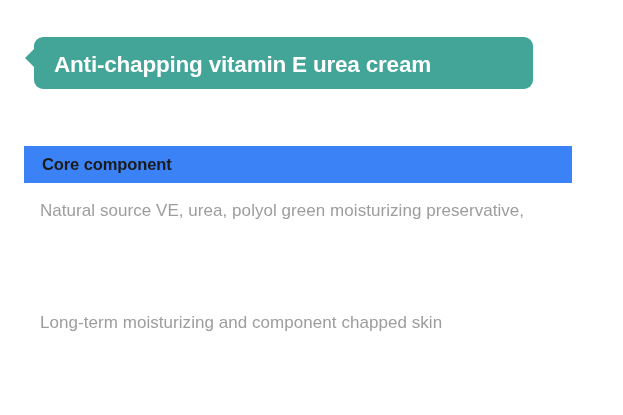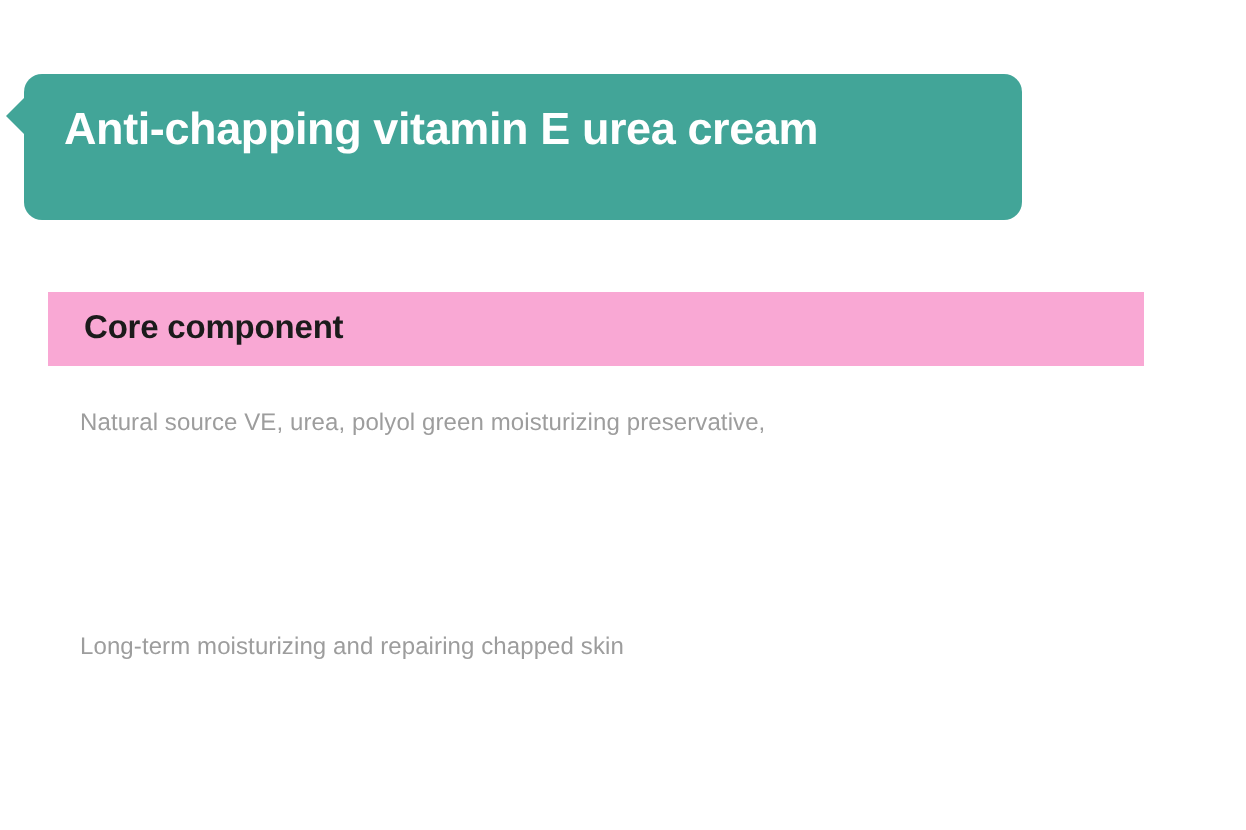--- a/index.html
+++ b/index.html
@@ -17,24 +17,24 @@
     position: relative;
     width: 623px;
     height: 415px;
     background: #ffffff;
     overflow: hidden;
   }
 
   
   .title-banner {
     position: absolute;
-    left: 12px;
+    left: 34px;
     top: 37px;
     width: 499px;
-    height: 73px;
+    height: 52px;
     background: #42a598;
     border-radius: 9px;
     box-sizing: border-box;
     text-align: center;
   }
 
   .title-notch {
     position: absolute;
     left: -9px;
     top: 12px;
@@ -65,21 +65,21 @@
     position: absolute;
     left: 24px;
     width: 548px;
   }
 
   .section-1 { top: 146px; }
   .section-2 { top: 295px; }
 
   .section-header {
     height: 37px;
-    background: #f9a8d4;
+    background: #3b82f6;
     display: flex;
     align-items: center;
     box-sizing: border-box;
     padding-left: 18px;
   }
 
   .section-header-label {
     color: #1b1b1b;
     font-size: 16.5px;
     font-weight: bold;
@@ -87,21 +87,21 @@
     white-space: nowrap;
   }
 
   .section-body {
     padding-left: 16px;
     padding-top: 19px;
   }
 
   .body-line {
     color: #9d9d9d;
-    font-size: 12px;
+    font-size: 17px;
     line-height: 18.5px;
     letter-spacing: 0.05px;
     white-space: nowrap;
   }
 </style>
 </head>
 <body>
 
 <div id="page">
 
@@ -114,17 +114,17 @@
     <div class="section-header">
       <span class="section-header-label">Core component</span>
     </div>
     <div class="section-body">
       <div class="body-line">Natural source VE, urea, polyol green moisturizing preservative,</div>
     </div>
   </div>
 
   <div class="section section-2">
     <div class="section-body">
-      <div class="body-line">Long-term moisturizing and repairing chapped skin</div>
+      <div class="body-line">Long-term moisturizing and component chapped skin</div>
     </div>
   </div>
 
 </div>
 
 </body></html>

